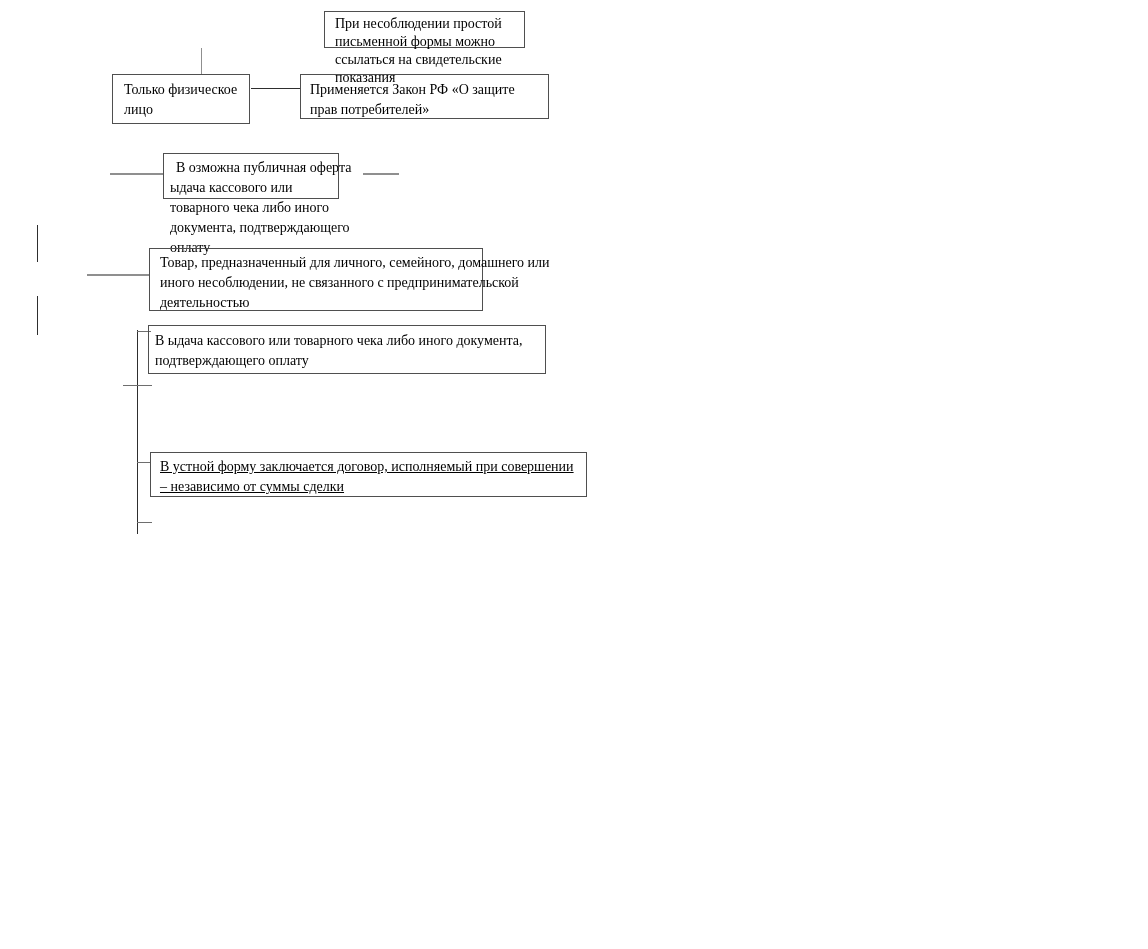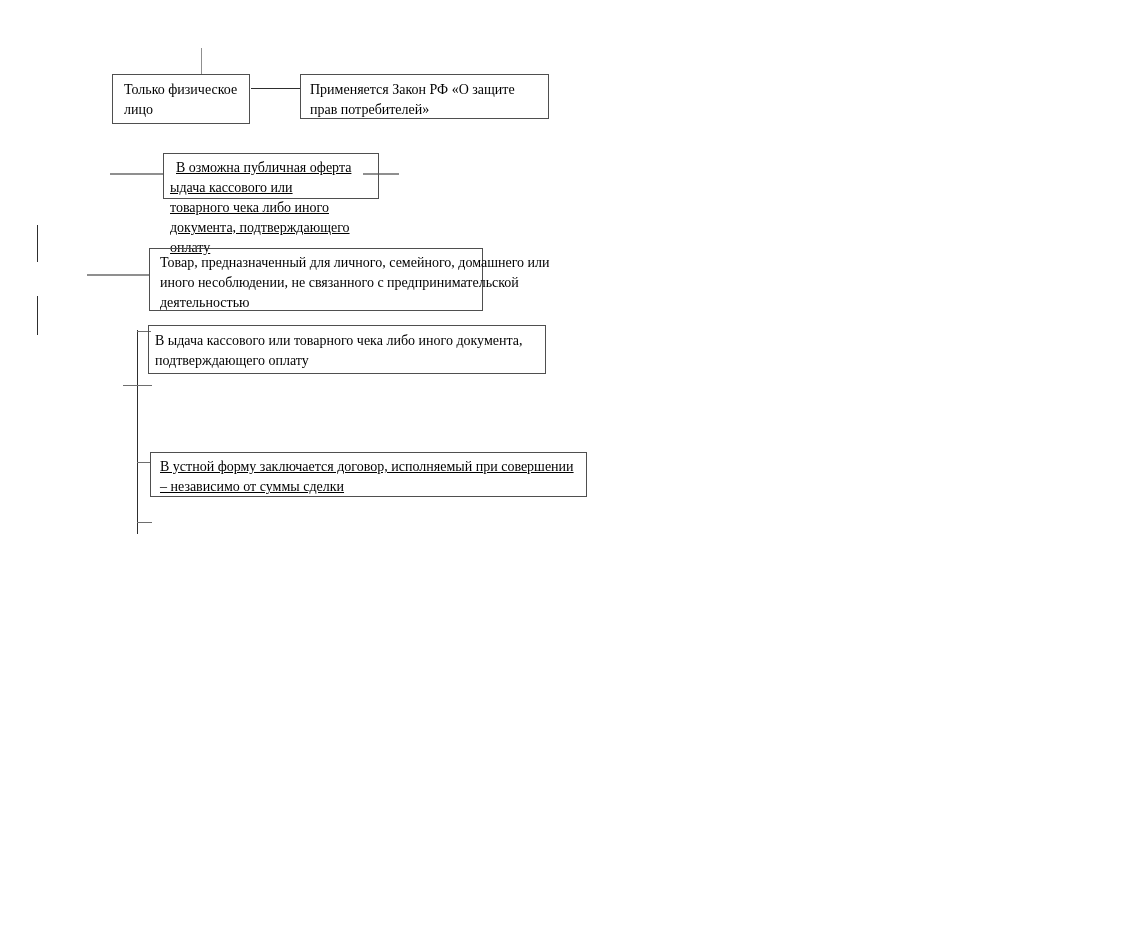--- a/index.html
+++ b/index.html
@@ -25,21 +25,21 @@
     font-size: 14px;
     line-height: 20px;
     overflow: visible;
     white-space: nowrap;
   }
   .tl { white-space: pre; }
 
   .box-a { left: 324px; top: 11px;  width: 201px; height: 37px; padding: 3px 0 0 10px; line-height: 18px; }
   .box-b { left: 112px; top: 74px;  width: 138px; height: 50px; padding: 5px 0 8px 11px; }
   .box-c { left: 300px; top: 74px;  width: 249px; height: 45px; padding: 5px 0 0 9px; }
-  .box-d { left: 163px; top: 153px; width: 216px; height: 46px; padding: 4px 0 16px 6px; text-decoration: underline; }
+  .box-d { left: 163px; top: 153px; width: 176px; height: 46px; padding: 4px 0 16px 6px; }
   .box-d .tl:first-child { padding-left: 6px; }
   .box-e { left: 149px; top: 248px; width: 334px; height: 63px; padding: 4px 0 0 10px; }
   .box-f { left: 148px; top: 325px; width: 398px; height: 49px; padding: 5px 0 0 6px; }
   .box-g { left: 150px; top: 452px; width: 437px; height: 45px; padding: 4px 0 0 9px; text-decoration: underline; }
 
   
   .ln { position: absolute; }
   .ln-gray { background: var(--connectorGray, #8f8f8f); }
   .ln-dark { background: var(--connectorDark, #2e2e2e); }
   .ln-mid  { background: var(--connectorMid,  #6e6e6e); }
@@ -68,20 +68,26 @@
   <div class="ln ln-gray h3"></div>
   <div class="ln ln-dark v2"></div>
   <div class="ln ln-dark v3"></div>
   <div class="ln ln-gray h4"></div>
   <div class="ln ln-dark v4"></div>
   <div class="ln ln-mid t1"></div>
   <div class="ln ln-mid t2"></div>
   <div class="ln ln-mid t3"></div>
   <div class="ln ln-mid t4"></div>
 
+  <div class="tbox box-a">
+    <div class="tl">При несоблюдении простой</div>
+    <div class="tl">письменной формы можно</div>
+    <div class="tl">ссылаться на свидетельские</div>
+    <div class="tl">показания</div>
+  </div>
 
   <div class="tbox box-b">
     <div class="tl">Только физическое</div>
     <div class="tl">лицо</div>
   </div>
 
   <div class="tbox box-c">
     <div class="tl">Применяется Закон РФ «О защите</div>
     <div class="tl">прав потребителей»</div>
   </div>

